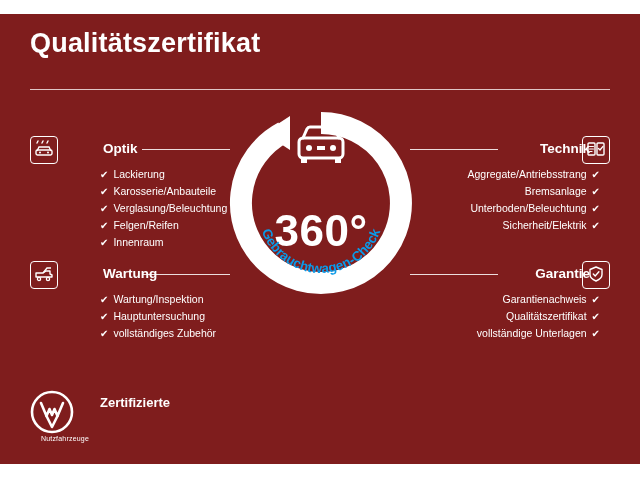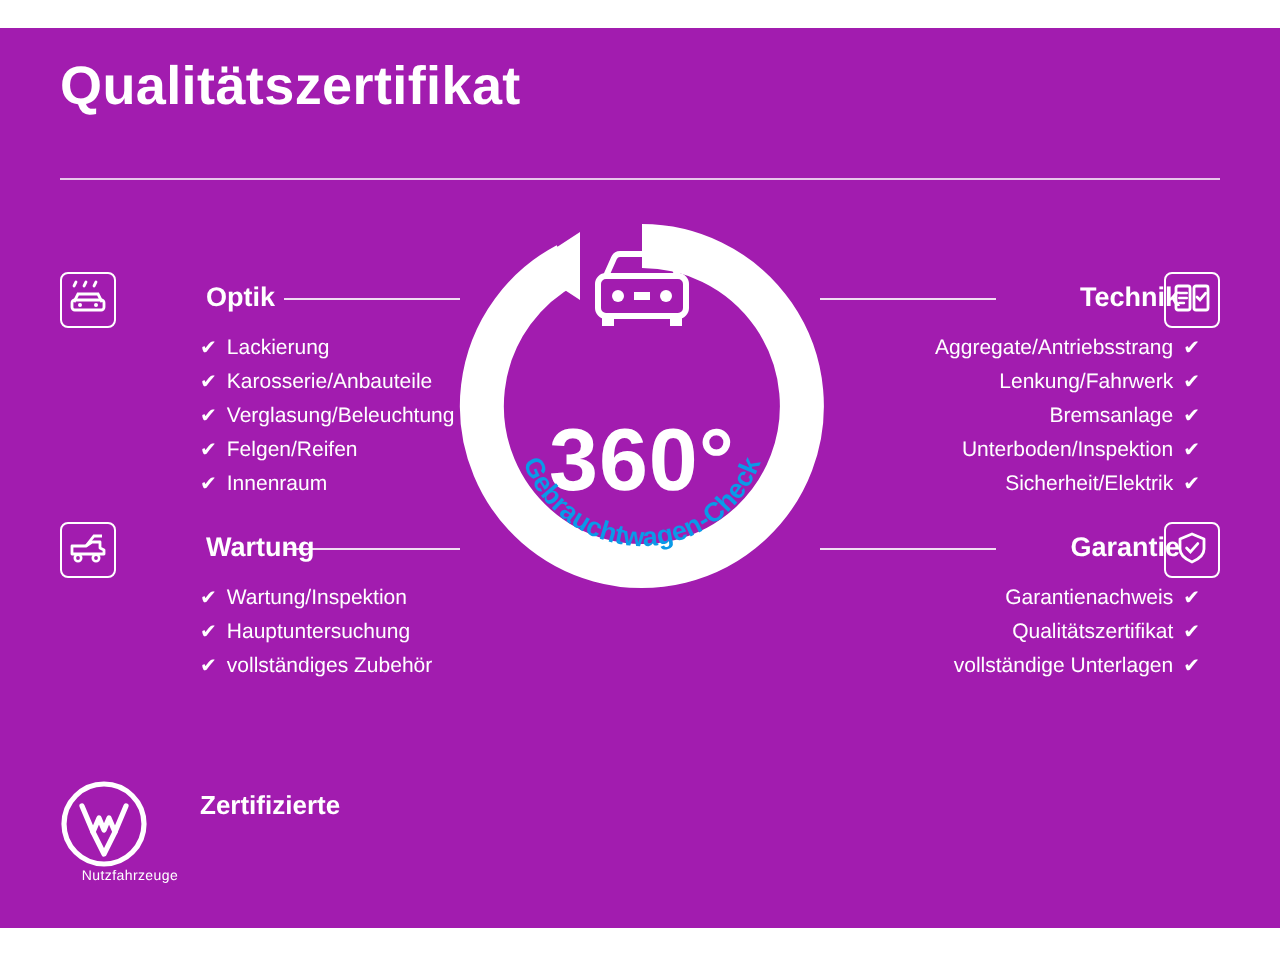--- a/index.html
+++ b/index.html
@@ -10,21 +10,21 @@
   body {
     width: 640px;
     height: 480px;
     font-family: "Liberation Sans", sans-serif;
     overflow: hidden;
   }
   #page {
     position: relative;
     width: 640px;
     height: 480px;
-    background: #a21caf;
+    background: #7f1d1d;
     color: #ffffff;
     box-sizing: border-box;
     overflow: hidden;
   }
   
   .bar-top {
     position: absolute;
     left: 0; top: 0;
     width: 640px; height: 14px;
     background: #ffffff;
@@ -269,23 +269,22 @@
         <path d="M12.5 8.5 L14 10 L16.8 6.6" fill="none" stroke="#ffffff" stroke-width="1.4" stroke-linecap="round"></path>
         <path d="M3.6 6.5 L7.4 6.5 M3.6 9 L7.4 9 M3.6 11.5 L6 11.5" stroke="#ffffff" stroke-width="1.2" stroke-linecap="round"></path>
       </svg>
     </div>
     <div class="head">
       <div class="head-label">Technik</div>
       <div class="head-rule"></div>
     </div>
     <ul>
       <li><span>Aggregate/Antriebsstrang</span><span class="check">✔</span></li>
-      <li><span>Lenkung/Fahrwerk</span><span class="check">✔</span></li>
       <li><span>Bremsanlage</span><span class="check">✔</span></li>
-      <li><span>Unterboden/Inspektion</span><span class="check">✔</span></li>
+      <li><span>Unterboden/Beleuchtung</span><span class="check">✔</span></li>
       <li><span>Sicherheit/Elektrik</span><span class="check">✔</span></li>
     </ul>
   </div>
 
   <div class="block right b-garantie">
     <div class="sq">
       <svg width="20" height="18" viewBox="0 0 20 18">
         <path d="M10 2 L16 4.5 L16 9.5 Q16 13.5 10 16 Q4 13.5 4 9.5 L4 4.5 Z" fill="none" stroke="#ffffff" stroke-width="1.4" stroke-linejoin="round"></path>
         <path d="M7.3 9 L9.2 11 L12.9 6.8" fill="none" stroke="#ffffff" stroke-width="1.4" stroke-linecap="round"></path>
       </svg>

